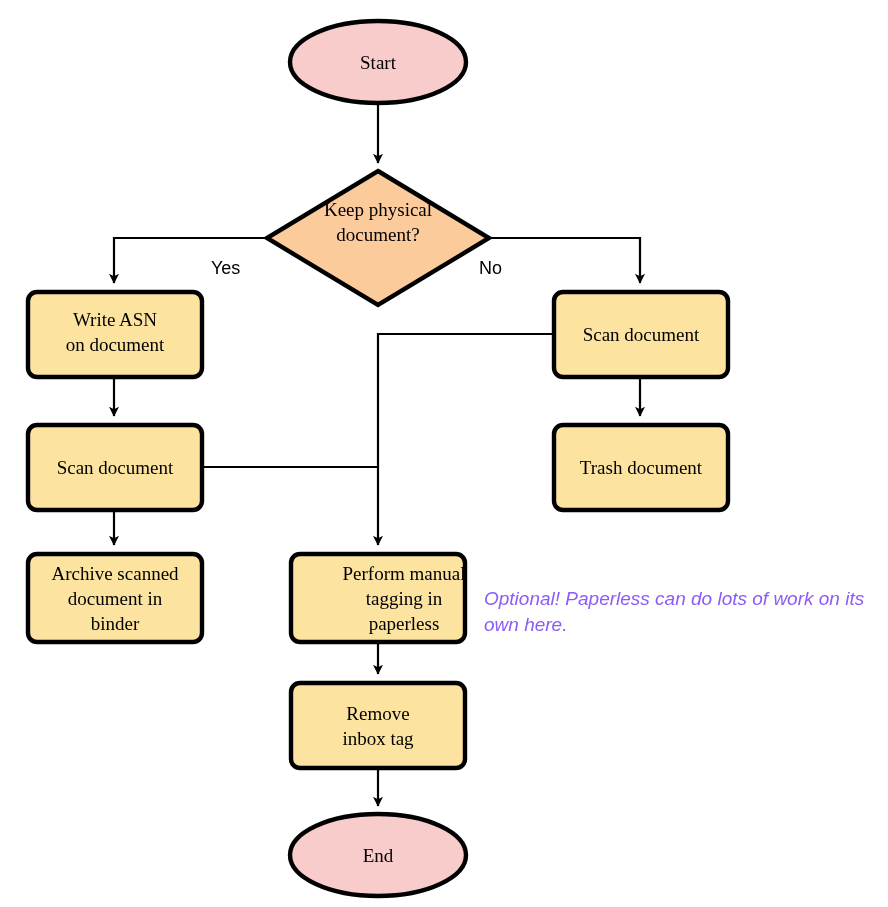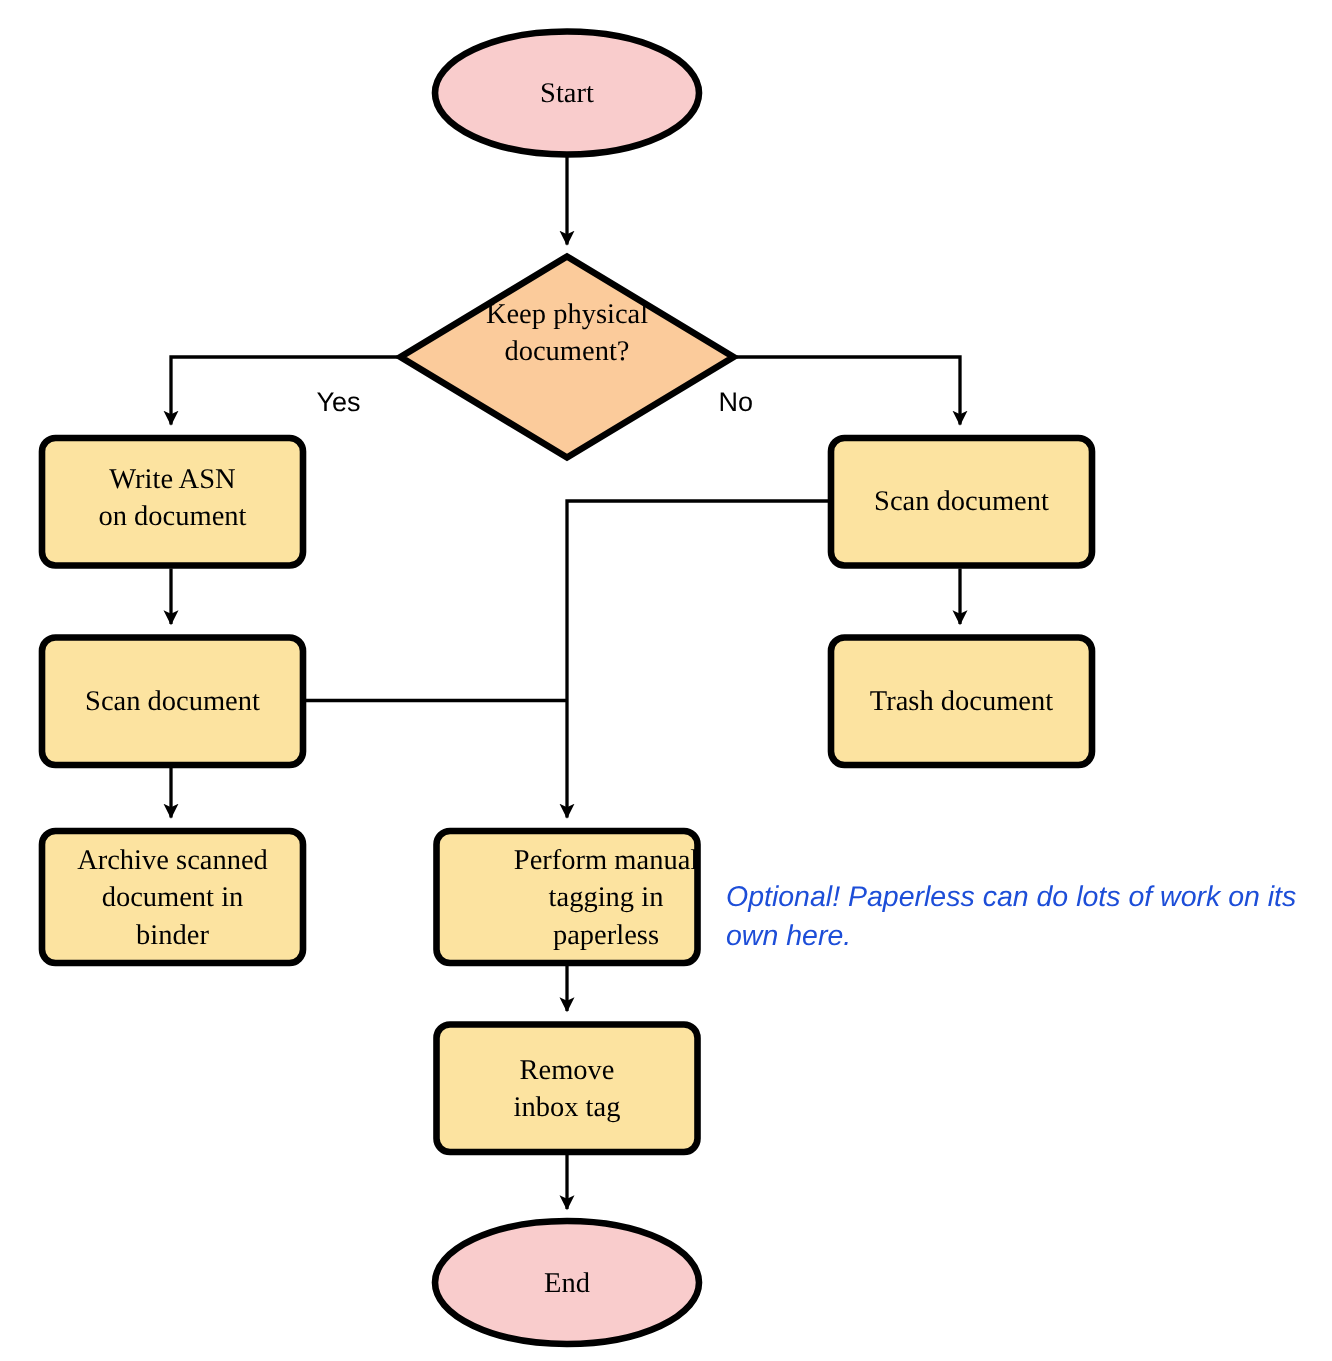--- a/index.html
+++ b/index.html
@@ -43,21 +43,21 @@
     position: absolute;
     color: #000000;
     font-family: "Liberation Sans", sans-serif;
     font-size: 18px;
     line-height: 20px;
     white-space: nowrap;
     margin-top: 47px;
   }
   .note-text {
     position: absolute;
-    color: #1d4ed8;
+    color: #8b5cf6;
     font-family: "Liberation Sans", sans-serif;
     font-style: italic;
     font-size: 19px;
     line-height: 26px;
     width: 400px;
   }
   .hit {
     position: absolute;
     background: transparent;
   }

